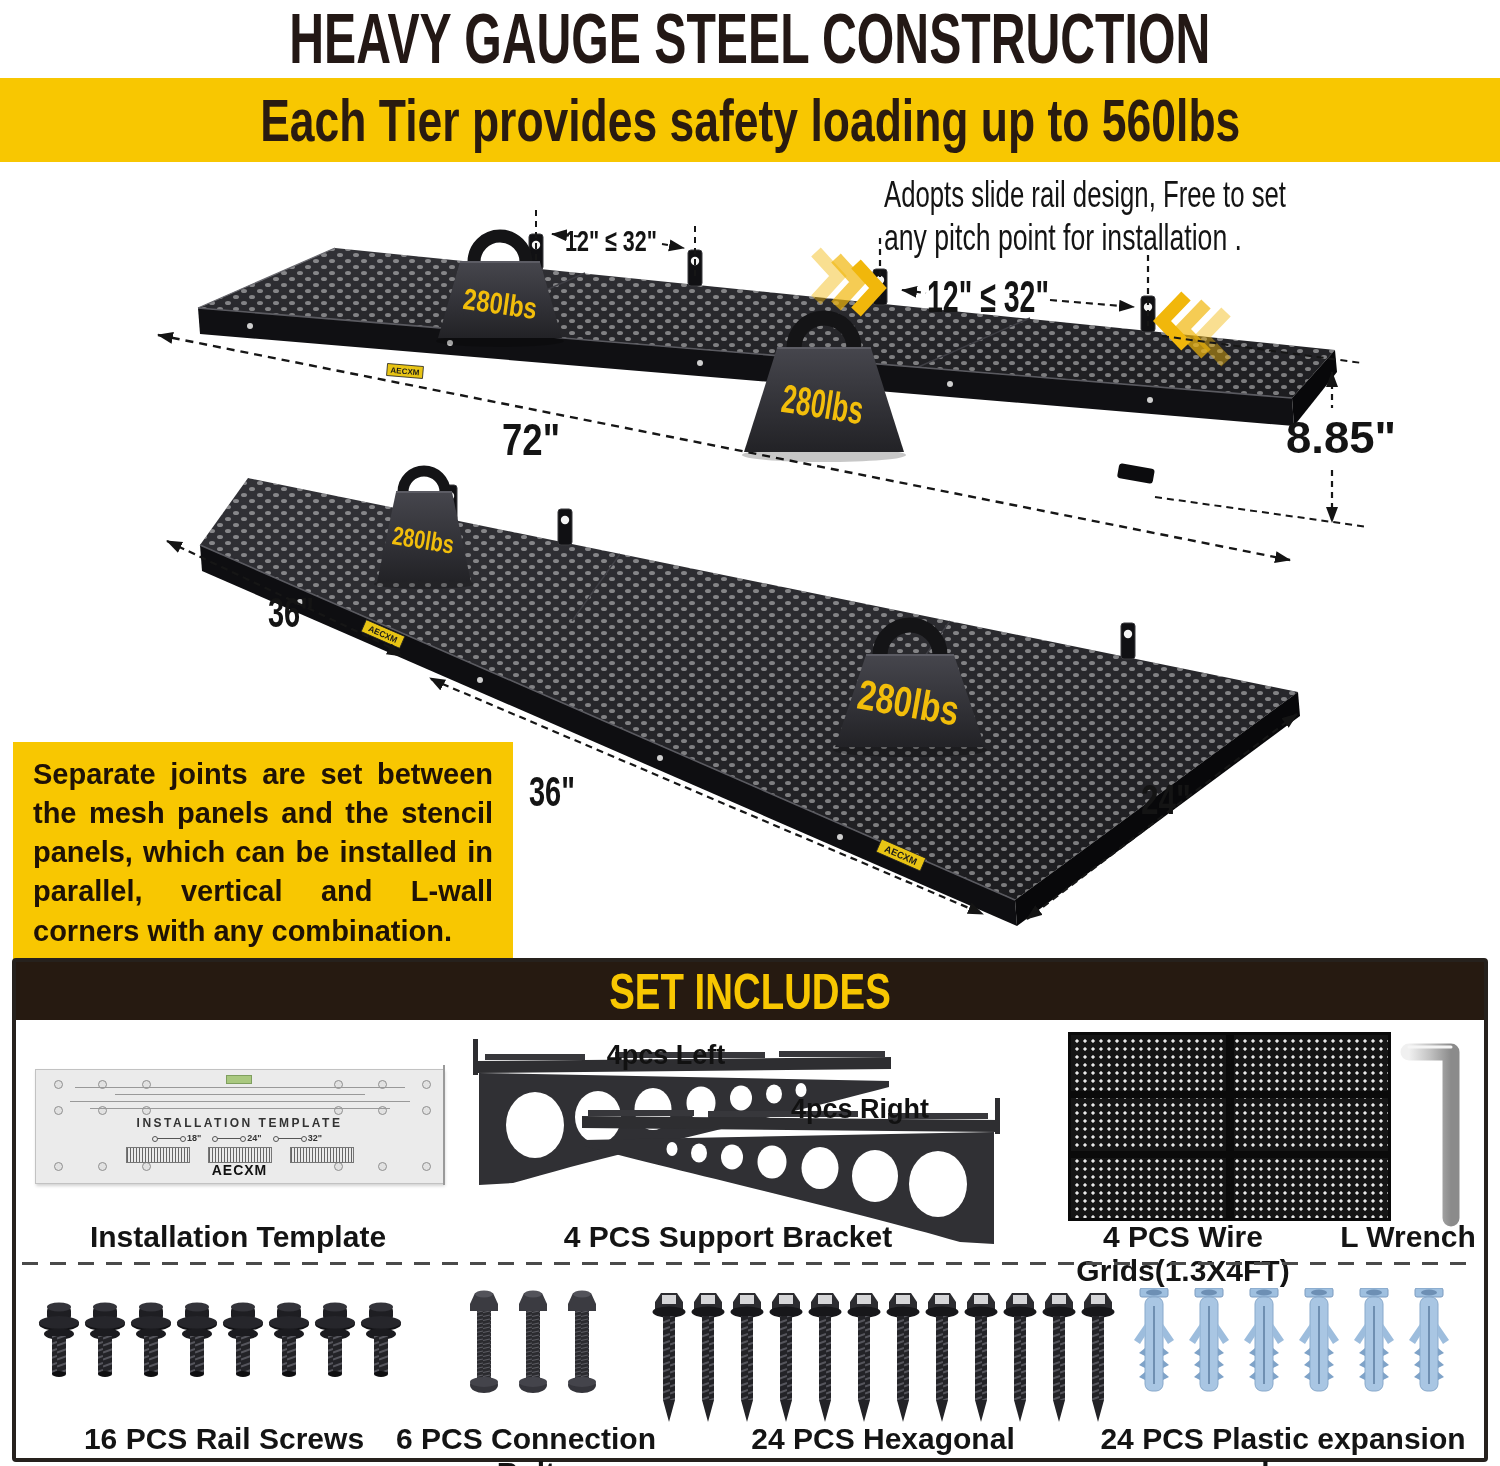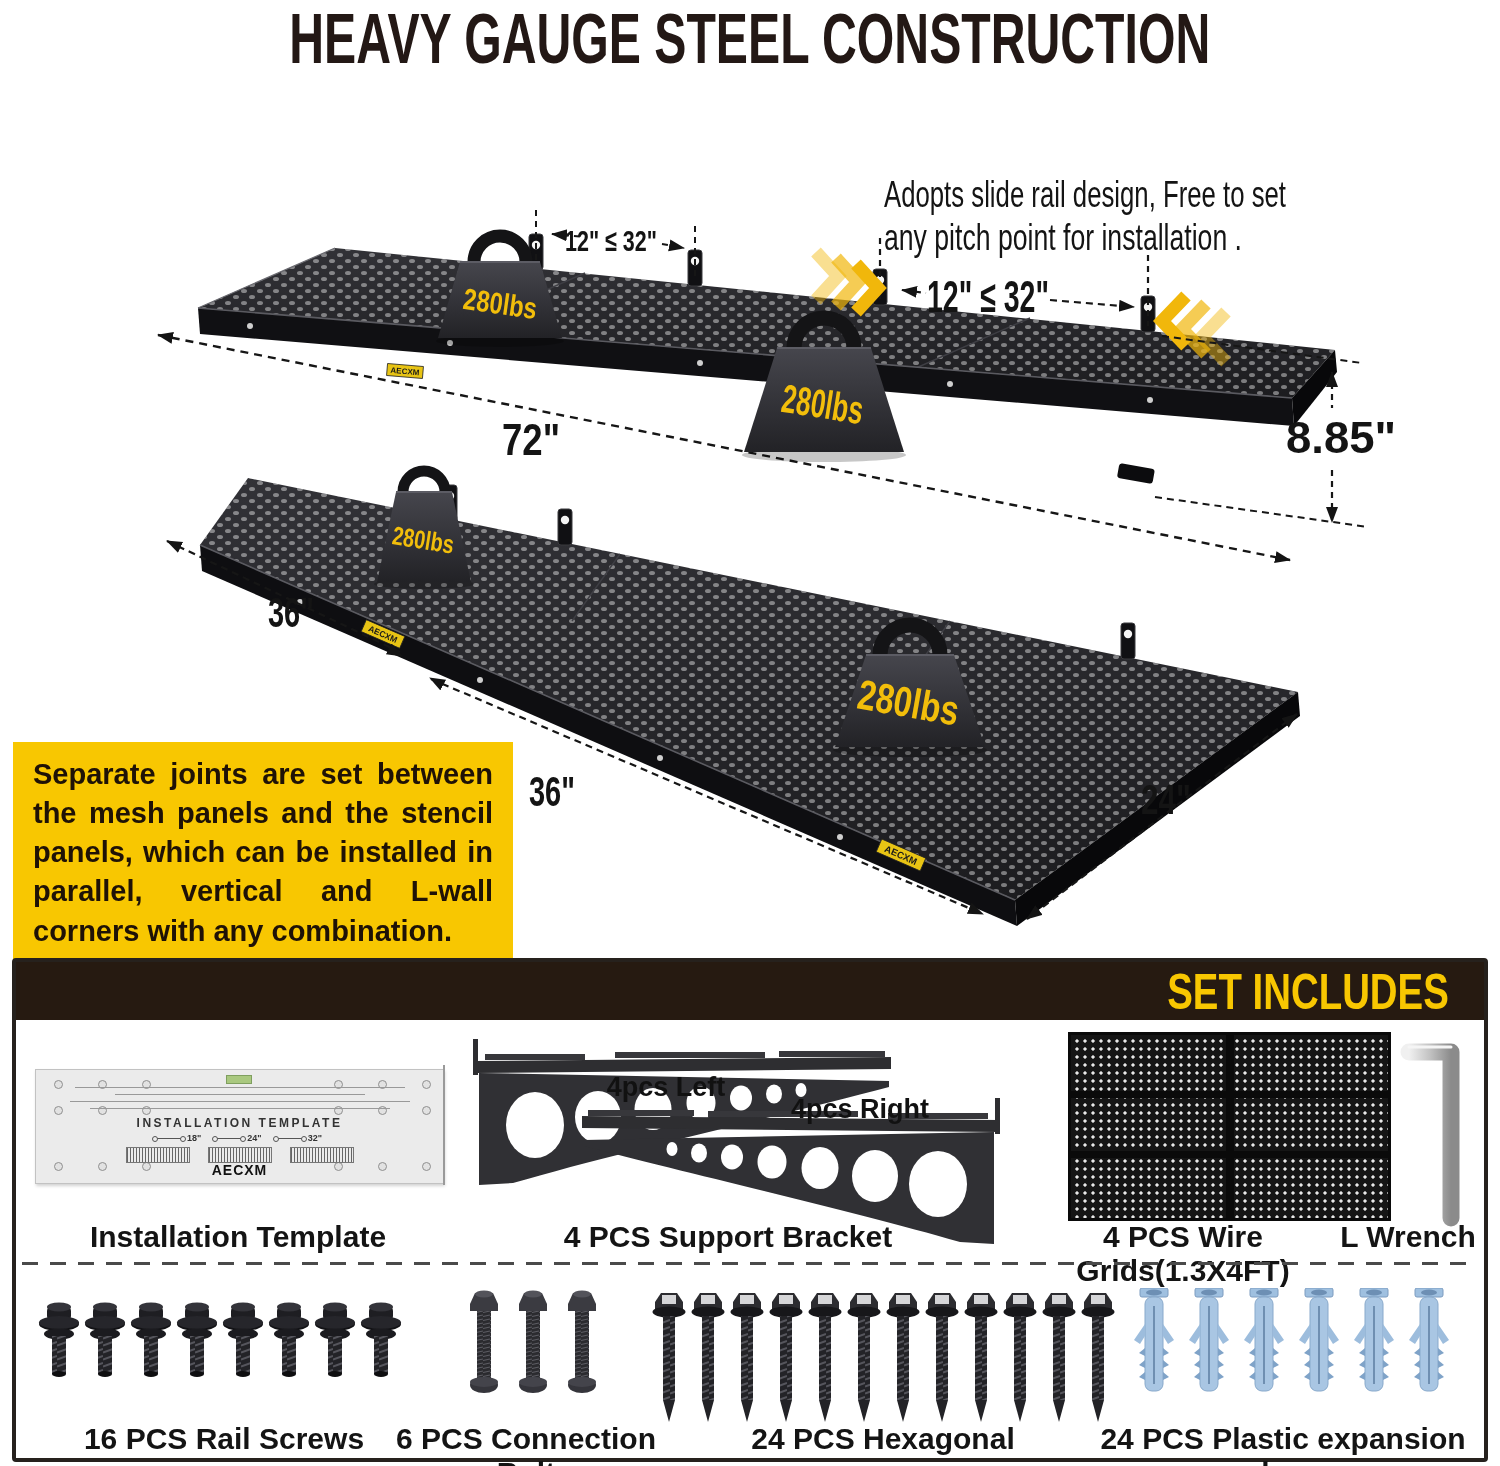--- a/index.html
+++ b/index.html
@@ -16,21 +16,21 @@
   
   .diy{position:absolute;left:13px;top:742px;width:500px;}
   .diy-head{background:#261A11;color:#F5C400;height:40px;display:flex;align-items:center;
             font-size:28px;font-weight:700;padding-left:18px;}
   .diy-body{background:#F8C701;color:#1f1206;font-size:29px;font-weight:700;line-height:1.35;
             text-align:justify;padding:13px 20px 16px 20px;}
   
   .panel{position:absolute;left:12px;top:958px;width:1468px;height:496px;border:4px solid #26211d;
          border-radius:4px;background:#fff;}
   .set-head{position:absolute;left:0;right:0;top:0;height:58px;background:#261A11;color:#F8C701;
-            display:flex;align-items:center;justify-content:flex-end;font-size:48px;font-weight:700;}
+            display:flex;align-items:center;justify-content:center;font-size:48px;font-weight:700;}
   .cap{position:absolute;font-size:30px;font-weight:700;color:#141414;text-align:center;}
   .lbl{position:absolute;font-size:27px;font-weight:700;color:#111;text-align:center;}
   .vdiv{position:absolute;left:427px;top:103px;width:2px;height:120px;background:#9a9a9a;}
   .hdash{position:absolute;left:6px;right:6px;top:300px;height:3px;
          background:repeating-linear-gradient(90deg,#4a4a4a 0 16px,transparent 16px 28px);}
   
   .tpl{position:absolute;left:19px;top:107px;width:407px;height:113px;background:#ebebeb;
        border:1px solid #c2c2c2;box-shadow:1px 2px 3px rgba(0,0,0,.18);}
   .hole{position:absolute;width:7px;height:7px;border:1px solid #8f8f8f;border-radius:50%;background:#e2e2e2;}
   .chip{position:absolute;left:190px;top:5px;width:24px;height:7px;background:#a9c87f;border:1px solid #7f9f5f;}
@@ -55,20 +55,23 @@
   .gsep-v{position:absolute;left:calc(50% - 4px);top:0;bottom:0;width:8px;background:#0a0a0a;}
   .gsep-h{position:absolute;left:0;right:0;height:7px;background:#0a0a0a;}
 </style>
 </head>
 <body>
 
 <div class="stage">
 
   <div class="title">
     <span class="cond" style="transform:scale(.73,1.06);">HEAVY GAUGE STEEL CONSTRUCTION</span>
+  </div>
+  <div class="banner">
+    <span class="cond" style="transform:scale(.78,1.04);">Each Tier provides safety loading up to 560lbs</span>
   </div>
 
   <svg class="scene" width="1500" height="796" viewBox="0 162 1500 796">
     <defs>
       <marker id="arr" markerUnits="userSpaceOnUse" markerWidth="17" markerHeight="14" refX="15" refY="6" orient="auto-start-reverse">
         <path d="M0,0 L16,6 L0,12 Z" fill="#141414"></path>
       </marker>
       <pattern id="perf" width="16" height="12" patternUnits="userSpaceOnUse">
         <ellipse cx="4" cy="3" rx="3" ry="2.1" fill="#ffffff" opacity="0.42"></ellipse>
         <ellipse cx="12" cy="9" rx="3" ry="2.1" fill="#ffffff" opacity="0.42"></ellipse>
@@ -324,21 +327,21 @@
           <ellipse cx="180" cy="56" rx="18.5" ry="21" fill="#fff"></ellipse>
           <ellipse cx="228" cy="50" rx="14.5" ry="16.5" fill="#fff"></ellipse>
           <ellipse cx="268" cy="45" rx="11" ry="12.5" fill="#fff"></ellipse>
           <ellipse cx="301" cy="41" rx="8" ry="9.5" fill="#fff"></ellipse>
           <ellipse cx="328" cy="37" rx="5.5" ry="7" fill="#fff"></ellipse>
         </g>
       </defs>
       <use href="#brkt" transform="translate(13,25)"></use>
       <use href="#brkt" transform="translate(540,84) scale(-1,1)"></use>
     </svg>
-    <div class="lbl" style="left:560px;top:78px;width:180px;margin-top:32px;">4pcs Left</div>
+    <div class="lbl" style="left:560px;top:78px;width:180px;">4pcs Left</div>
     <div class="lbl" style="left:744px;top:132px;width:200px;text-align:center;">4pcs Right</div>
     <div class="cap" style="left:512px;top:258px;width:400px;">4 PCS Support Bracket</div>
 
     <div class="gridbox">
       <div class="gsep-v"></div>
       <div class="gsep-h" style="top:56px;"></div>
       <div class="gsep-h" style="top:116px;"></div>
     </div>
     <div class="cap" style="left:1017px;top:258px;width:300px;">4 PCS Wire Grids(1.3X4FT)</div>
 

